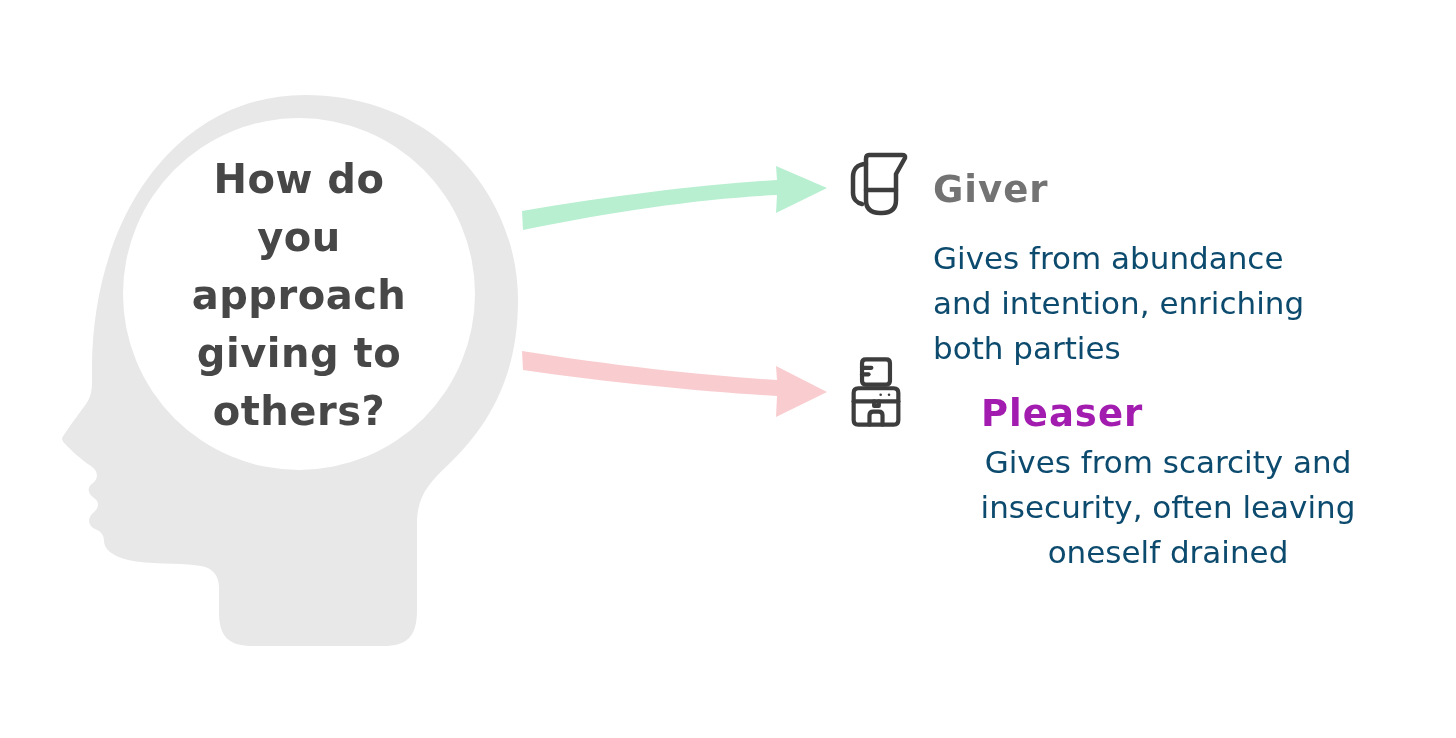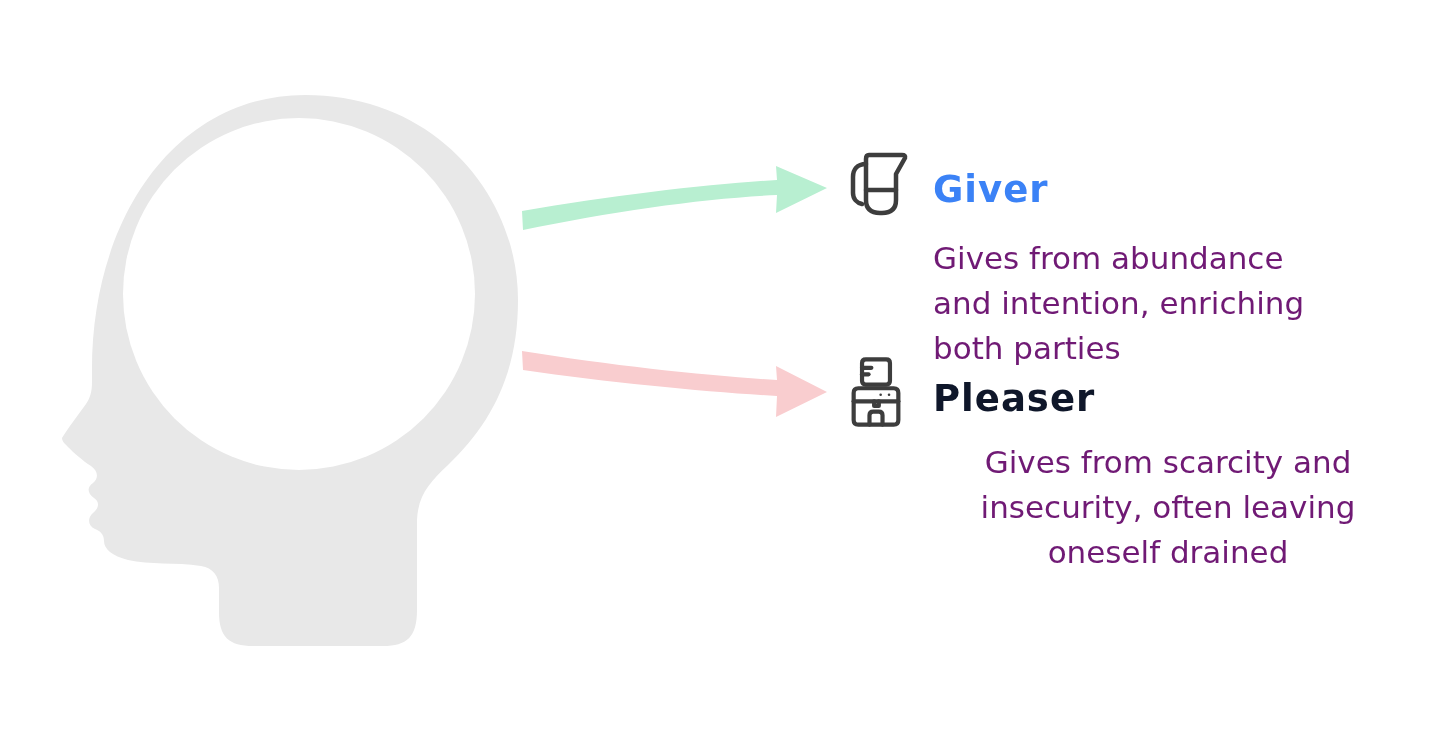--- a/index.html
+++ b/index.html
@@ -39,29 +39,29 @@
   .pitcher-icon { left: 850px; top: 151px; width: 64px; height: 68px; }
   .dispenser-icon { left: 849px; top: 355px; width: 54px; height: 74px; }
   .branch-label {
     position: absolute;
     left: 933px;
     font-size: 37px;
     font-weight: bold;
     line-height: 48px;
     letter-spacing: 1px;
   }
-  .giver-label { top: 166px; color: #3b82f6; }
-  .pleaser-label { top: 375px; color: #0f172a; }
+  .giver-label { top: 166px; color: #737373; }
+  .pleaser-label { top: 390px; color: #a21caf; margin-left: 48px; }
   .branch-desc {
     position: absolute;
     left: 933px;
     width: 470px;
     font-size: 31px;
     line-height: 45px;
-    color: #701a75;
+    color: #0c4a6e;
     white-space: pre-line;
   }
   .giver-desc { top: 236px; }
   .pleaser-desc { top: 440px; text-align: center; }
 </style>
 </head>
 <body>
 
 <div class="canvas">
 
@@ -106,20 +106,25 @@
     <path fill="#f9cdcf" d="M 522 351
          C 615 366, 710 376, 777 380
          L 776 366
          L 827 392
          L 776 417
          L 777 396
          C 708 392, 613 383, 523 370
          Z"></path>
   </svg>
 
+  <div class="question-text">How do
+you
+approach
+giving to
+others?</div>
 
   <div>
     <svg class="branch-icon pitcher-icon" viewBox="0 0 64 68" fill="none" stroke="#3d3d3d" stroke-width="4.5" stroke-linecap="round" stroke-linejoin="round">
       <path d="M 19 4 L 52 4 Q 56 4 55 7 L 46 23 L 46 49 Q 46 62 32 62 L 30 62 Q 16 62 16 49 L 16 8 Q 16 4 19 4 Z"></path>
       <path d="M 16 39 L 46 39"></path>
       <path d="M 16 13 C 7 13, 3 19, 3 26 L 3 42 C 3 48, 7 52, 12 53"></path>
     </svg>
     <div class="branch-label giver-label">Giver</div>
     <div class="branch-desc giver-desc">Gives from abundance
 and intention, enriching

